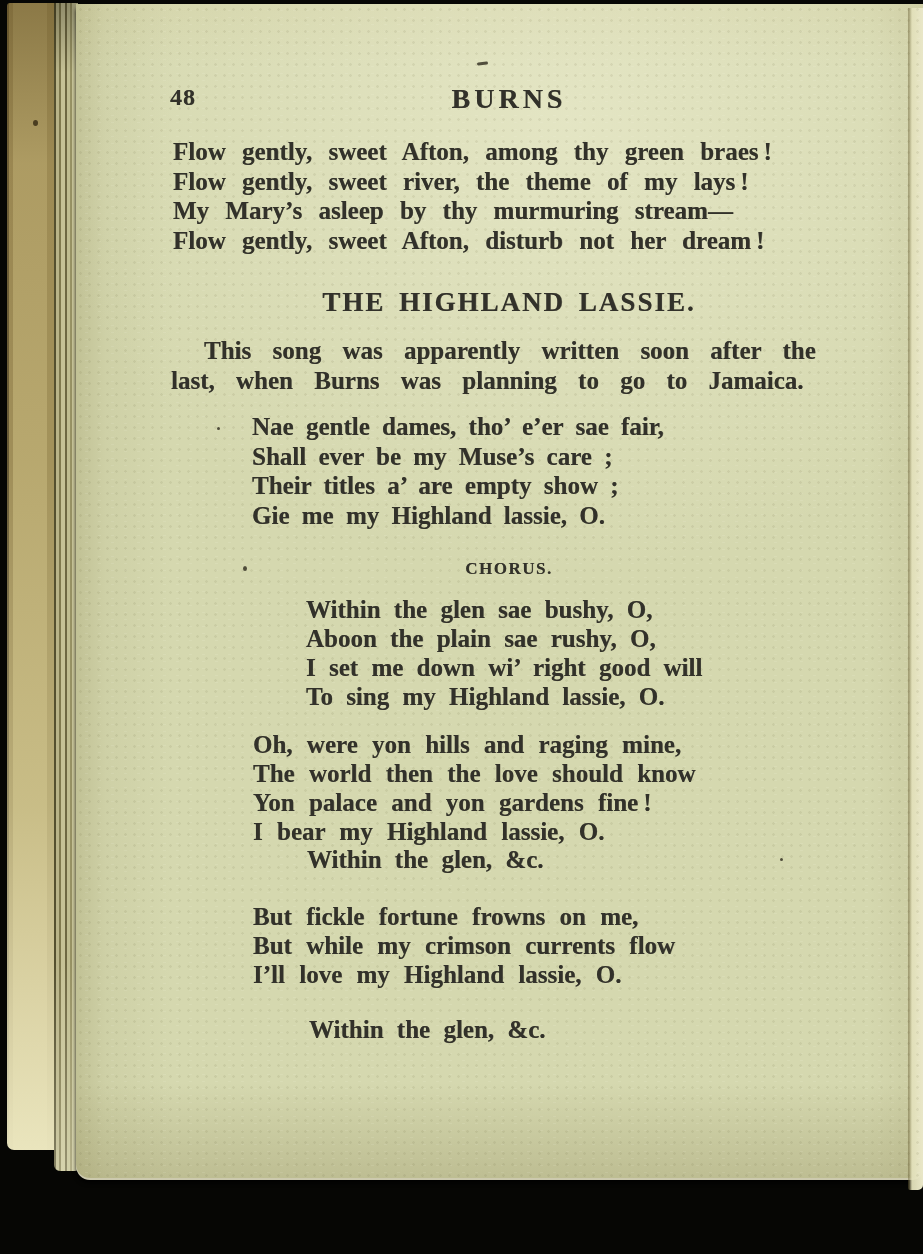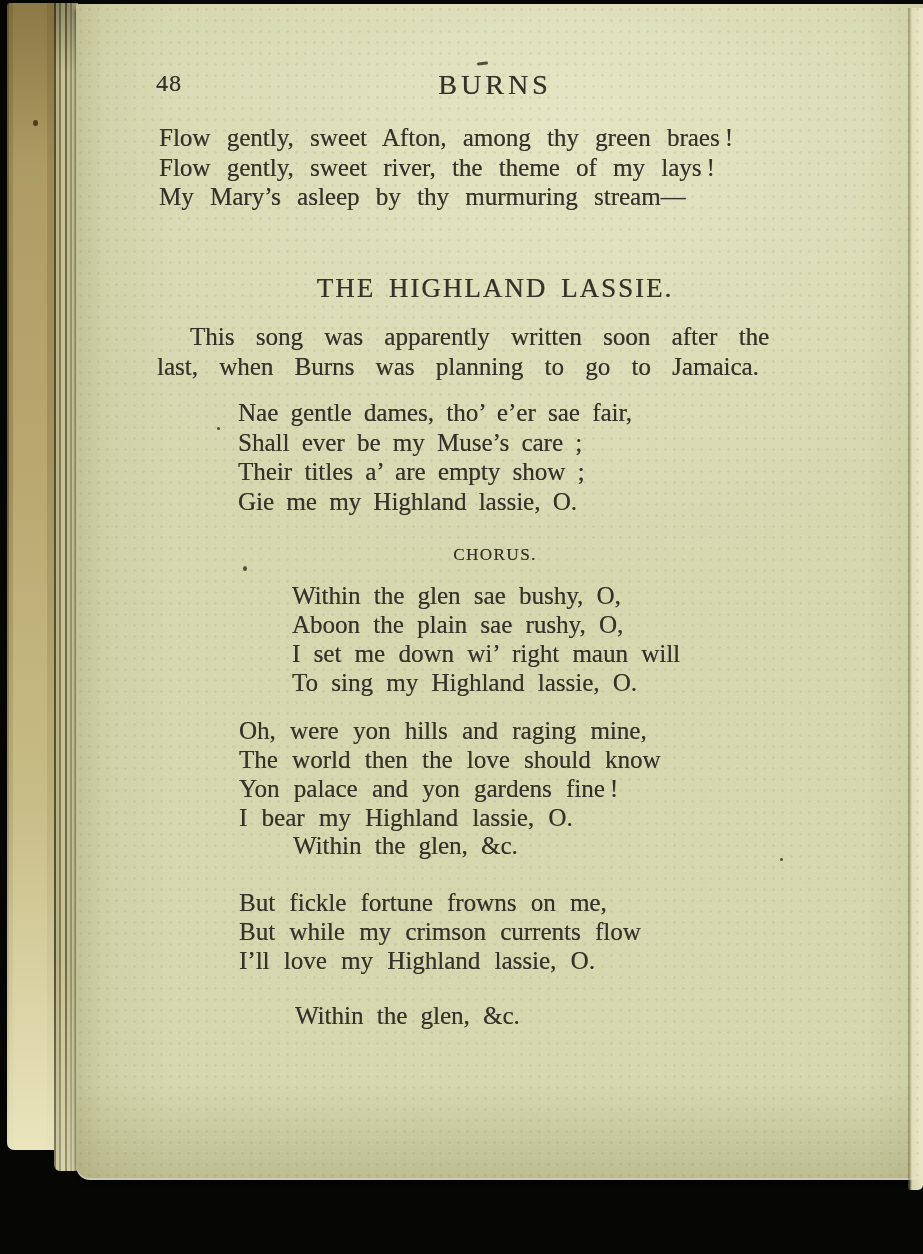--- a/index.html
+++ b/index.html
@@ -46,21 +46,21 @@
   .grain{
     position:absolute;left:76px;top:4px;width:847px;height:1174px;z-index:4;
     background-image:
       radial-gradient(rgba(105,100,60,0.10) 1px, rgba(0,0,0,0) 1.4px),
       radial-gradient(rgba(255,255,240,0.10) 1px, rgba(0,0,0,0) 1.4px);
     background-size:9px 11px,13px 7px;background-position:0 0,4px 3px;
     border-radius:0 0 10px 14px;pointer-events:none;
   }
   
   .content{position:absolute;inset:0;z-index:5;color:var(--ink,#32312a);}
-  .content > div, .content > h2{position:absolute;margin:0;font-weight:normal;
+  .content > div, .content > h2{position:absolute;margin:14px;font-weight:bold;
     text-shadow:0.3px 0.4px 0.6px rgba(42,40,30,0.55);}
   .folio{left:156px;top:70px;font-size:24px;letter-spacing:1px;}
   .running-head{left:145px;top:69px;width:700px;text-align:center;font-size:28px;letter-spacing:4px;word-spacing:2px;}
   .poem .line{white-space:pre;}
   .afton{left:159px;top:123px;font-size:25px;line-height:29.5px;word-spacing:10px;}
   .title{left:145px;top:273px;width:700px;text-align:center;font-size:27px;letter-spacing:2px;word-spacing:5px;}
   .intro{left:157px;top:322px;font-size:25px;line-height:29.5px;word-spacing:15px;}
   .intro .line:first-child{padding-left:33px;}
   .nae{left:238px;top:398px;font-size:25px;line-height:29.5px;word-spacing:6px;}
   .chorus-head{left:145px;top:545px;width:700px;text-align:center;font-size:17px;font-weight:bold;letter-spacing:1.5px;}
@@ -95,20 +95,21 @@
   <div class="speck speck-c"></div>
 
   <div class="content">
     <div class="folio">48</div>
     <div class="running-head">BURNS</div>
 
     <div class="poem afton">
         <div class="line">Flow gently, sweet Afton, among thy green braes !</div>
         <div class="line">Flow gently, sweet river, the theme of my lays !</div>
         <div class="line">My Mary’s asleep by thy murmuring stream—</div>
+        <div class="line">Flow gently, sweet Afton, disturb not her dream !</div>
       </div>
 
     <h2 class="title">THE HIGHLAND LASSIE.</h2>
 
     <div class="poem intro">
         <div class="line">This song was apparently written soon after the</div>
         <div class="line">last, when Burns was planning to go to Jamaica.</div>
       </div>
 
     <div class="poem nae">
@@ -116,21 +117,21 @@
         <div class="line">Shall ever be my Muse’s care ;</div>
         <div class="line">Their titles a’ are empty show ;</div>
         <div class="line">Gie me my Highland lassie, O.</div>
       </div>
 
     <div class="chorus-head">CHORUS.</div>
 
     <div class="poem chorus">
         <div class="line">Within the glen sae bushy, O,</div>
         <div class="line">Aboon the plain sae rushy, O,</div>
-        <div class="line">I set me down wi’ right maun will</div>
+        <div class="line">I set me down wi’ right good will</div>
         <div class="line">To sing my Highland lassie, O.</div>
       </div>
 
     <div class="poem s2">
         <div class="line">Oh, were yon hills and raging mine,</div>
         <div class="line">The world then the love should know</div>
         <div class="line">Yon palace and yon gardens fine !</div>
         <div class="line">I bear my Highland lassie, O.</div>
       </div>
     <div class="refrain-2">Within the glen, &amp;c.</div>

